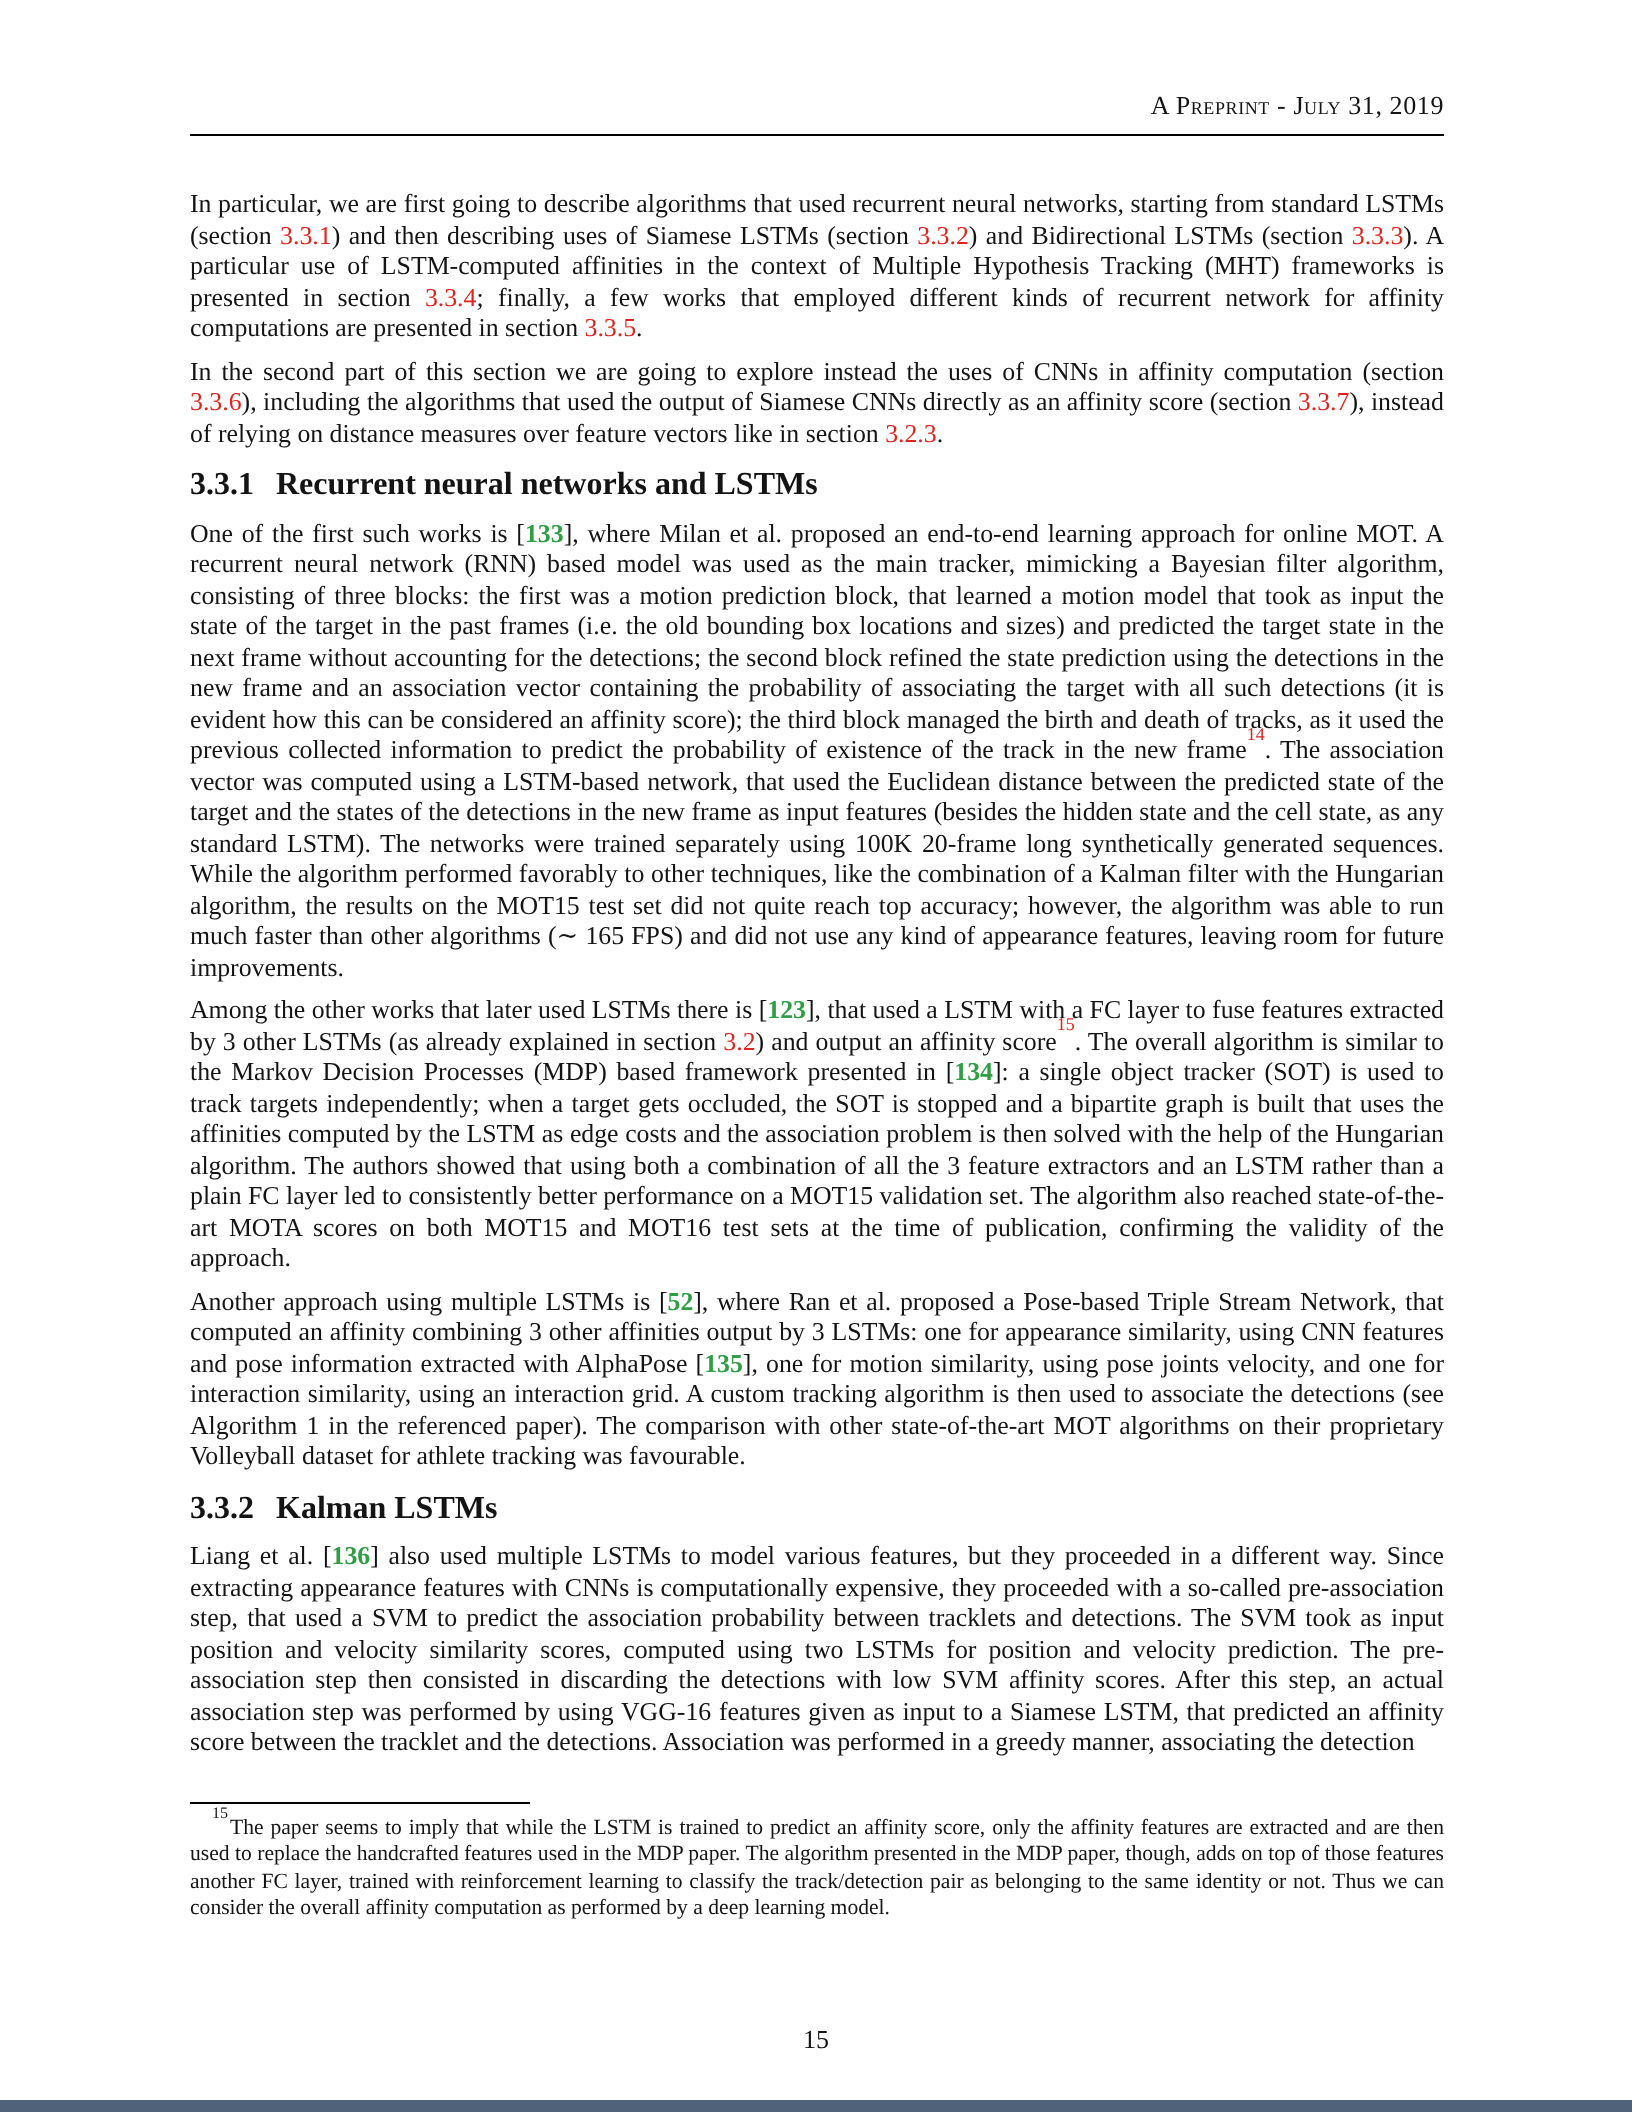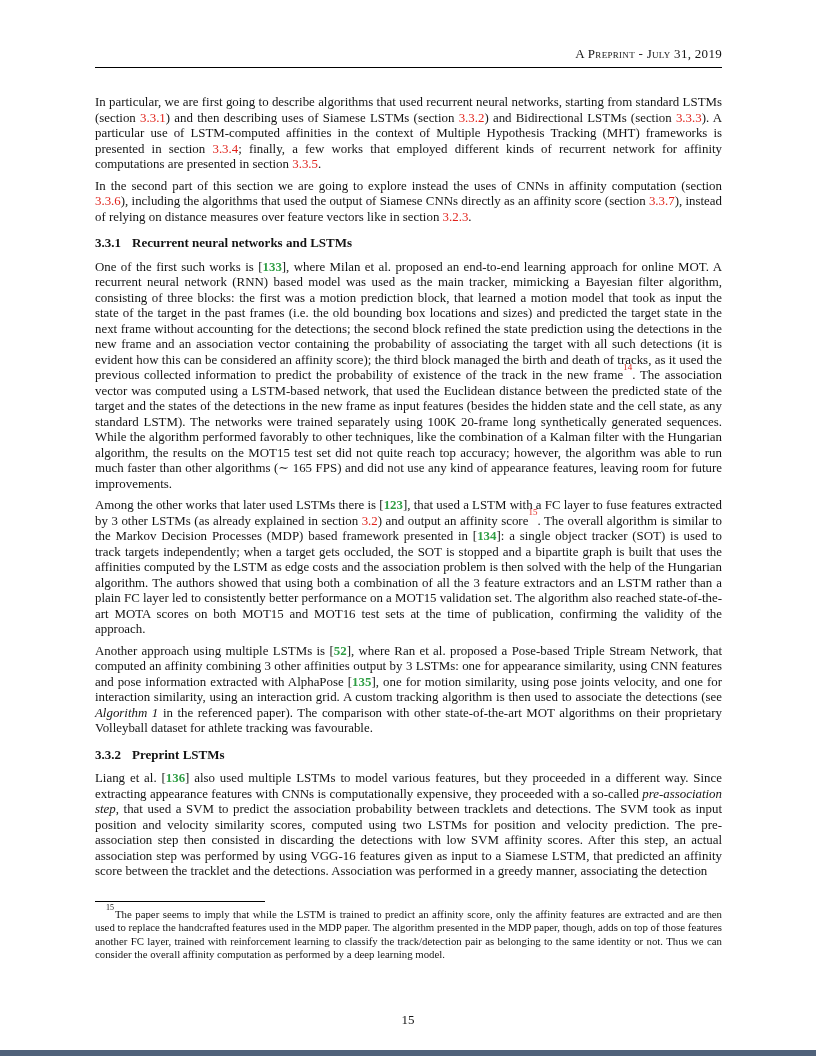--- a/index.html
+++ b/index.html
@@ -14,28 +14,28 @@
   .header { position:absolute; top:44px; left:95px; width:627px; text-align:right; }
   .header-text { font-variant:small-caps; font-size:13px; letter-spacing:0.3px; }
   .header-rule { margin-top:5px; border-bottom:1px solid var(--rule-color,#000); }
 
   .content {
     position:absolute; top:95px; left:95px; width:627px;
     font-size:12.9px; line-height:15.5px; text-align:justify;
   }
   .para { margin-bottom:6px; }
   h3.subsubsection {
-    font-size:13px; font-weight:bold; text-align:left;
+    font-size:16px; font-weight:bold; text-align:left;
     margin-top:10px; margin-bottom:9px;
   }
   h3.subsubsection .h-num { margin-right:11px; }
 
   .link-sec { color:var(--link-red,#e0231c); }
   .link-cite { color:var(--cite-green,#2f9e44);font-weight:bold; }
-  .em-text { font-style:italic; }
+  .em-text { }
   sup.fn-ref {
     color:var(--link-red,#e0231c);
     font-size:9px; line-height:0; position:relative; top:-4px;
   }
 
   .footnote-block { position:absolute; top:901px; left:95px; width:627px; }
   .footnote-rule { width:170px; border-bottom:1px solid var(--rule-color,#000); margin-bottom:6px; }
   .footnote {
     font-size:10.8px; line-height:13.4px; text-align:justify;
     text-indent:11px; margin-bottom:4px;
@@ -56,21 +56,21 @@
     <div class="header-rule"></div>
   </header>
 
   <main class="content" id="content">
       <p class="para">In particular, we are first going to describe algorithms that used recurrent neural networks, starting from standard LSTMs (section <span class="link-sec">3.3.1</span>) and then describing uses of Siamese LSTMs (section <span class="link-sec">3.3.2</span>) and Bidirectional LSTMs (section <span class="link-sec">3.3.3</span>). A particular use of LSTM-computed affinities in the context of Multiple Hypothesis Tracking (MHT) frameworks is presented in section <span class="link-sec">3.3.4</span>; finally, a few works that employed different kinds of recurrent network for affinity computations are presented in section <span class="link-sec">3.3.5</span>.</p>
       <p class="para">In the second part of this section we are going to explore instead the uses of CNNs in affinity computation (section <span class="link-sec">3.3.6</span>), including the algorithms that used the output of Siamese CNNs directly as an affinity score (section <span class="link-sec">3.3.7</span>), instead of relying on distance measures over feature vectors like in section <span class="link-sec">3.2.3</span>.</p>
       <h3 class="subsubsection"><span class="h-num">3.3.1</span><span>Recurrent neural networks and LSTMs</span></h3>
       <p class="para">One of the first such works is [<span class="link-cite">133</span>], where Milan et al. proposed an end-to-end learning approach for online MOT. A recurrent neural network (RNN) based model was used as the main tracker, mimicking a Bayesian filter algorithm, consisting of three blocks: the first was a motion prediction block, that learned a motion model that took as input the state of the target in the past frames (i.e. the old bounding box locations and sizes) and predicted the target state in the next frame without accounting for the detections; the second block refined the state prediction using the detections in the new frame and an association vector containing the probability of associating the target with all such detections (it is evident how this can be considered an affinity score); the third block managed the birth and death of tracks, as it used the previous collected information to predict the probability of existence of the track in the new frame<sup class="fn-ref">14</sup>. The association vector was computed using a LSTM-based network, that used the Euclidean distance between the predicted state of the target and the states of the detections in the new frame as input features (besides the hidden state and the cell state, as any standard LSTM). The networks were trained separately using 100K 20-frame long synthetically generated sequences. While the algorithm performed favorably to other techniques, like the combination of a Kalman filter with the Hungarian algorithm, the results on the MOT15 test set did not quite reach top accuracy; however, the algorithm was able to run much faster than other algorithms (∼ 165 FPS) and did not use any kind of appearance features, leaving room for future improvements.</p>
       <p class="para">Among the other works that later used LSTMs there is [<span class="link-cite">123</span>], that used a LSTM with a FC layer to fuse features extracted by 3 other LSTMs (as already explained in section <span class="link-sec">3.2</span>) and output an affinity score<sup class="fn-ref">15</sup>. The overall algorithm is similar to the Markov Decision Processes (MDP) based framework presented in [<span class="link-cite">134</span>]: a single object tracker (SOT) is used to track targets independently; when a target gets occluded, the SOT is stopped and a bipartite graph is built that uses the affinities computed by the LSTM as edge costs and the association problem is then solved with the help of the Hungarian algorithm. The authors showed that using both a combination of all the 3 feature extractors and an LSTM rather than a plain FC layer led to consistently better performance on a MOT15 validation set. The algorithm also reached state-of-the-art MOTA scores on both MOT15 and MOT16 test sets at the time of publication, confirming the validity of the approach.</p>
       <p class="para">Another approach using multiple LSTMs is [<span class="link-cite">52</span>], where Ran et al. proposed a Pose-based Triple Stream Network, that computed an affinity combining 3 other affinities output by 3 LSTMs: one for appearance similarity, using CNN features and pose information extracted with AlphaPose [<span class="link-cite">135</span>], one for motion similarity, using pose joints velocity, and one for interaction similarity, using an interaction grid. A custom tracking algorithm is then used to associate the detections (see <span class="em-text">Algorithm 1</span> in the referenced paper). The comparison with other state-of-the-art MOT algorithms on their proprietary Volleyball dataset for athlete tracking was favourable.</p>
-      <h3 class="subsubsection"><span class="h-num">3.3.2</span><span>Preprint LSTMs</span></h3>
+      <h3 class="subsubsection"><span class="h-num">3.3.2</span><span>Kalman LSTMs</span></h3>
       <p class="para">Liang et al. [<span class="link-cite">136</span>] also used multiple LSTMs to model various features, but they proceeded in a different way. Since extracting appearance features with CNNs is computationally expensive, they proceeded with a so-called <span class="em-text">pre-association step</span>, that used a SVM to predict the association probability between tracklets and detections. The SVM took as input position and velocity similarity scores, computed using two LSTMs for position and velocity prediction. The pre-association step then consisted in discarding the detections with low SVM affinity scores. After this step, an actual association step was performed by using VGG-16 features given as input to a Siamese LSTM, that predicted an affinity score between the tracklet and the detections. Association was performed in a greedy manner, associating the detection</p>
     </main>
 
   <div class="footnote-block">
     <div class="footnote-rule"></div>
     <div id="footnotes">
         <p class="footnote"><sup>15</sup>The paper seems to imply that while the LSTM is trained to predict an affinity score, only the affinity features are extracted and are then used to replace the handcrafted features used in the MDP paper. The algorithm presented in the MDP paper, though, adds on top of those features another FC layer, trained with reinforcement learning to classify the track/detection pair as belonging to the same identity or not. Thus we can consider the overall affinity computation as performed by a deep learning model.</p>
       </div>
   </div>
 

